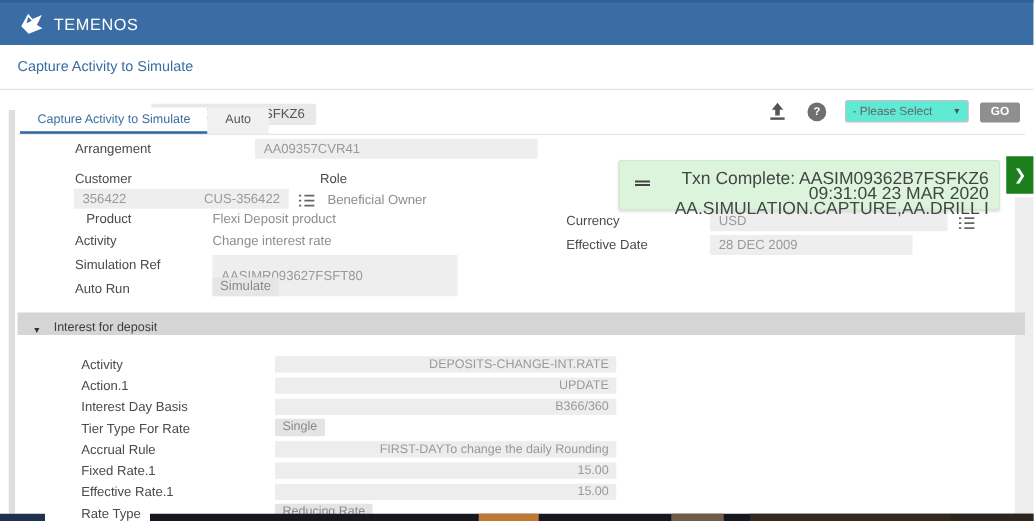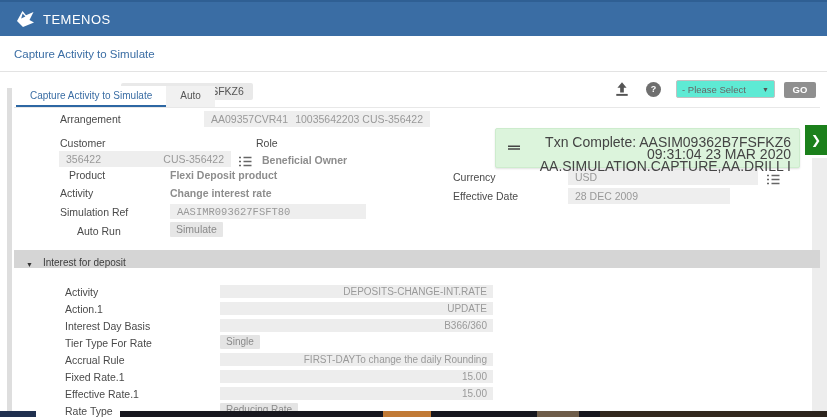--- a/index.html
+++ b/index.html
@@ -36,21 +36,21 @@
 
   
   .tabs { position:absolute; left:16px; top:86px; height:22px; display:flex; }
   .tab { font-size:10px; padding:0 14px; height:22px; line-height:20px; color:#555;
     background:#f1f1f1; cursor:pointer; white-space:nowrap; }
   .tab.active { background:#fff; color:#3a6da4; border-bottom:3px solid #2d67a3; }
   .tabline { position:absolute; left:14px; top:107px; width:806px; height:1px; background:#e8e8e8; }
 
   
   .f-label { position:absolute; font-size:10.5px; color:#4a4a4a; white-space:nowrap; }
-  .f-plain { position:absolute; font-size:10.5px; color:#8d8d8d; white-space:nowrap;font-weight:bold; }
+  .f-plain { position:absolute; font-size:10.5px; color:#8d8d8d; white-space:nowrap; }
   .f-field { position:absolute; background:#eeeeee; font-size:10.5px; color:#999;
     display:flex; align-items:center; justify-content:space-between; padding:0 7px; white-space:nowrap; }
   .f-chip { position:absolute; background:#e6e6e6; font-size:10.5px; color:#8a8a8a;
     padding:0 6px; height:15px; line-height:15px; border-radius:1px; white-space:nowrap; }
   .list-icon { position:absolute; width:13px; height:11px; cursor:pointer; }
 
   
   .notify { position:absolute; left:495px; top:128px; width:305px; height:40px; background:#dcf4dc;
     border:1px solid #cdeccd; border-radius:2px; box-shadow:0 1px 2px rgba(0,0,0,.12);
     display:flex; align-items:flex-start; padding:7px 8px 0 12px; }
@@ -115,21 +115,20 @@
 
   <div class="tabs">
     <span class="tab active">Capture Activity to Simulate</span>
     <span class="tab">Auto</span>
   </div>
   <div class="tabline"></div>
 
   <span class="f-label" style="left:60px; top:113px;">Arrangement</span>
   <div class="f-field" style="left:170px; top:111px; width:226px; height:16px;margin-left:34px;">
     <span>AA09357CVR41</span>
-    <span class="suffix">10035642203 CUS-356422</span>
   </div>
 
   <span class="f-label" style="left:60px; top:137px;">Customer</span>
   <div class="f-field" style="left:59px; top:151px; width:172px; height:16px;">
     <span>356422</span>
     <span class="suffix">CUS-356422</span>
   </div>
   <span class="list-icon" style="left:239px; top:153px;">
     <svg width="13" height="11" viewBox="0 0 13 11" fill="none" stroke="#666" stroke-width="1.3">
       <path d="M0 1.5h2M4.5 1.5h8M0 5.5h2M4.5 5.5h8M0 9.5h2M4.5 9.5h8"></path>
@@ -138,25 +137,25 @@
   <span class="f-label" style="left:256px; top:137px;">Role</span>
   <span class="f-plain" style="left:262px; top:154px;">Beneficial Owner</span>
 
   <span class="f-label" style="left:69px; top:169px;">Product</span>
   <span class="f-plain" style="left:170px; top:169px;">Flexi Deposit product</span>
 
   <span class="f-label" style="left:60px; top:187px;">Activity</span>
   <span class="f-plain" style="left:170px; top:187px;">Change interest rate</span>
 
   <span class="f-label" style="left:60px; top:206px;">Simulation Ref</span>
-  <div class="f-field" style="left:170px; top:204px; width:196px; height:15px;font-family:Liberation Mono, monospace;">
+  <div class="f-field" style="left:170px; top:204px; width:196px; height:33px;">
     <span>AASIMR093627FSFT80</span>
   </div>
 
-  <span class="f-label" style="left:77px; top:225px;">Auto Run</span>
+  <span class="f-label" style="left:60px; top:225px;">Auto Run</span>
   <span class="f-chip" style="left:170px; top:222px;">Simulate</span>
 
   <span class="f-label" style="left:453px; top:171px;">Currency</span>
   <div class="f-field" style="left:568px; top:169px; width:190px; height:16px;">
     <span>USD</span>
   </div>
   <span class="list-icon" style="left:767px; top:171px;">
     <svg width="13" height="11" viewBox="0 0 13 11" fill="none" stroke="#666" stroke-width="1.3">
       <path d="M0 1.5h2M4.5 1.5h8M0 5.5h2M4.5 5.5h8M0 9.5h2M4.5 9.5h8"></path>
     </svg>

